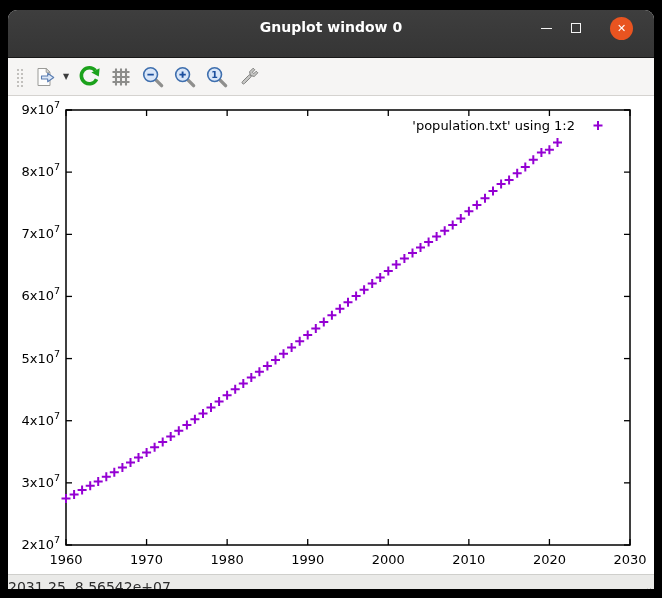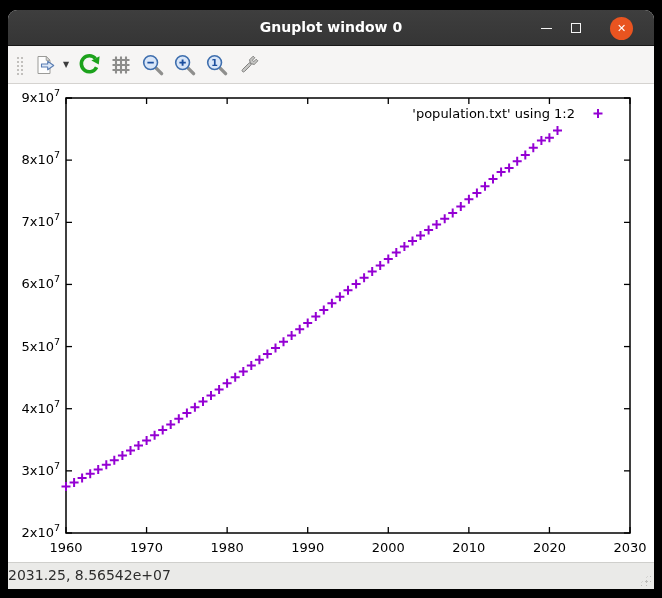--- a/index.html
+++ b/index.html
@@ -6,21 +6,21 @@
   body{
     width:662px;height:598px;background:#000;position:relative;overflow:hidden;
     font-family:"DejaVu Sans","Liberation Sans",sans-serif;
   }
   .window{
     position:absolute;left:8px;top:10px;width:646px;height:579px;
     border-radius:9px 9px 0 0;overflow:hidden;background:#fff;
   }
   
   .titlebar{
-    position:relative;height:36px;background:linear-gradient(#3e3e3e,#353535);
+    position:relative;height:48px;background:linear-gradient(#3e3e3e,#353535);
     border-bottom:1px solid #181818;box-sizing:border-box;
   }
   .titlebar .title{
     position:absolute;left:0;right:0;top:0;height:36px;line-height:35px;
     text-align:center;color:#fff;font-size:14px;font-weight:bold;
   }
   .win-controls{
     position:absolute;right:21px;top:0;height:36px;display:flex;align-items:center;gap:0;
   }
   .btn-min,.btn-max{width:30px;height:36px;display:flex;align-items:center;justify-content:center;cursor:default;}

